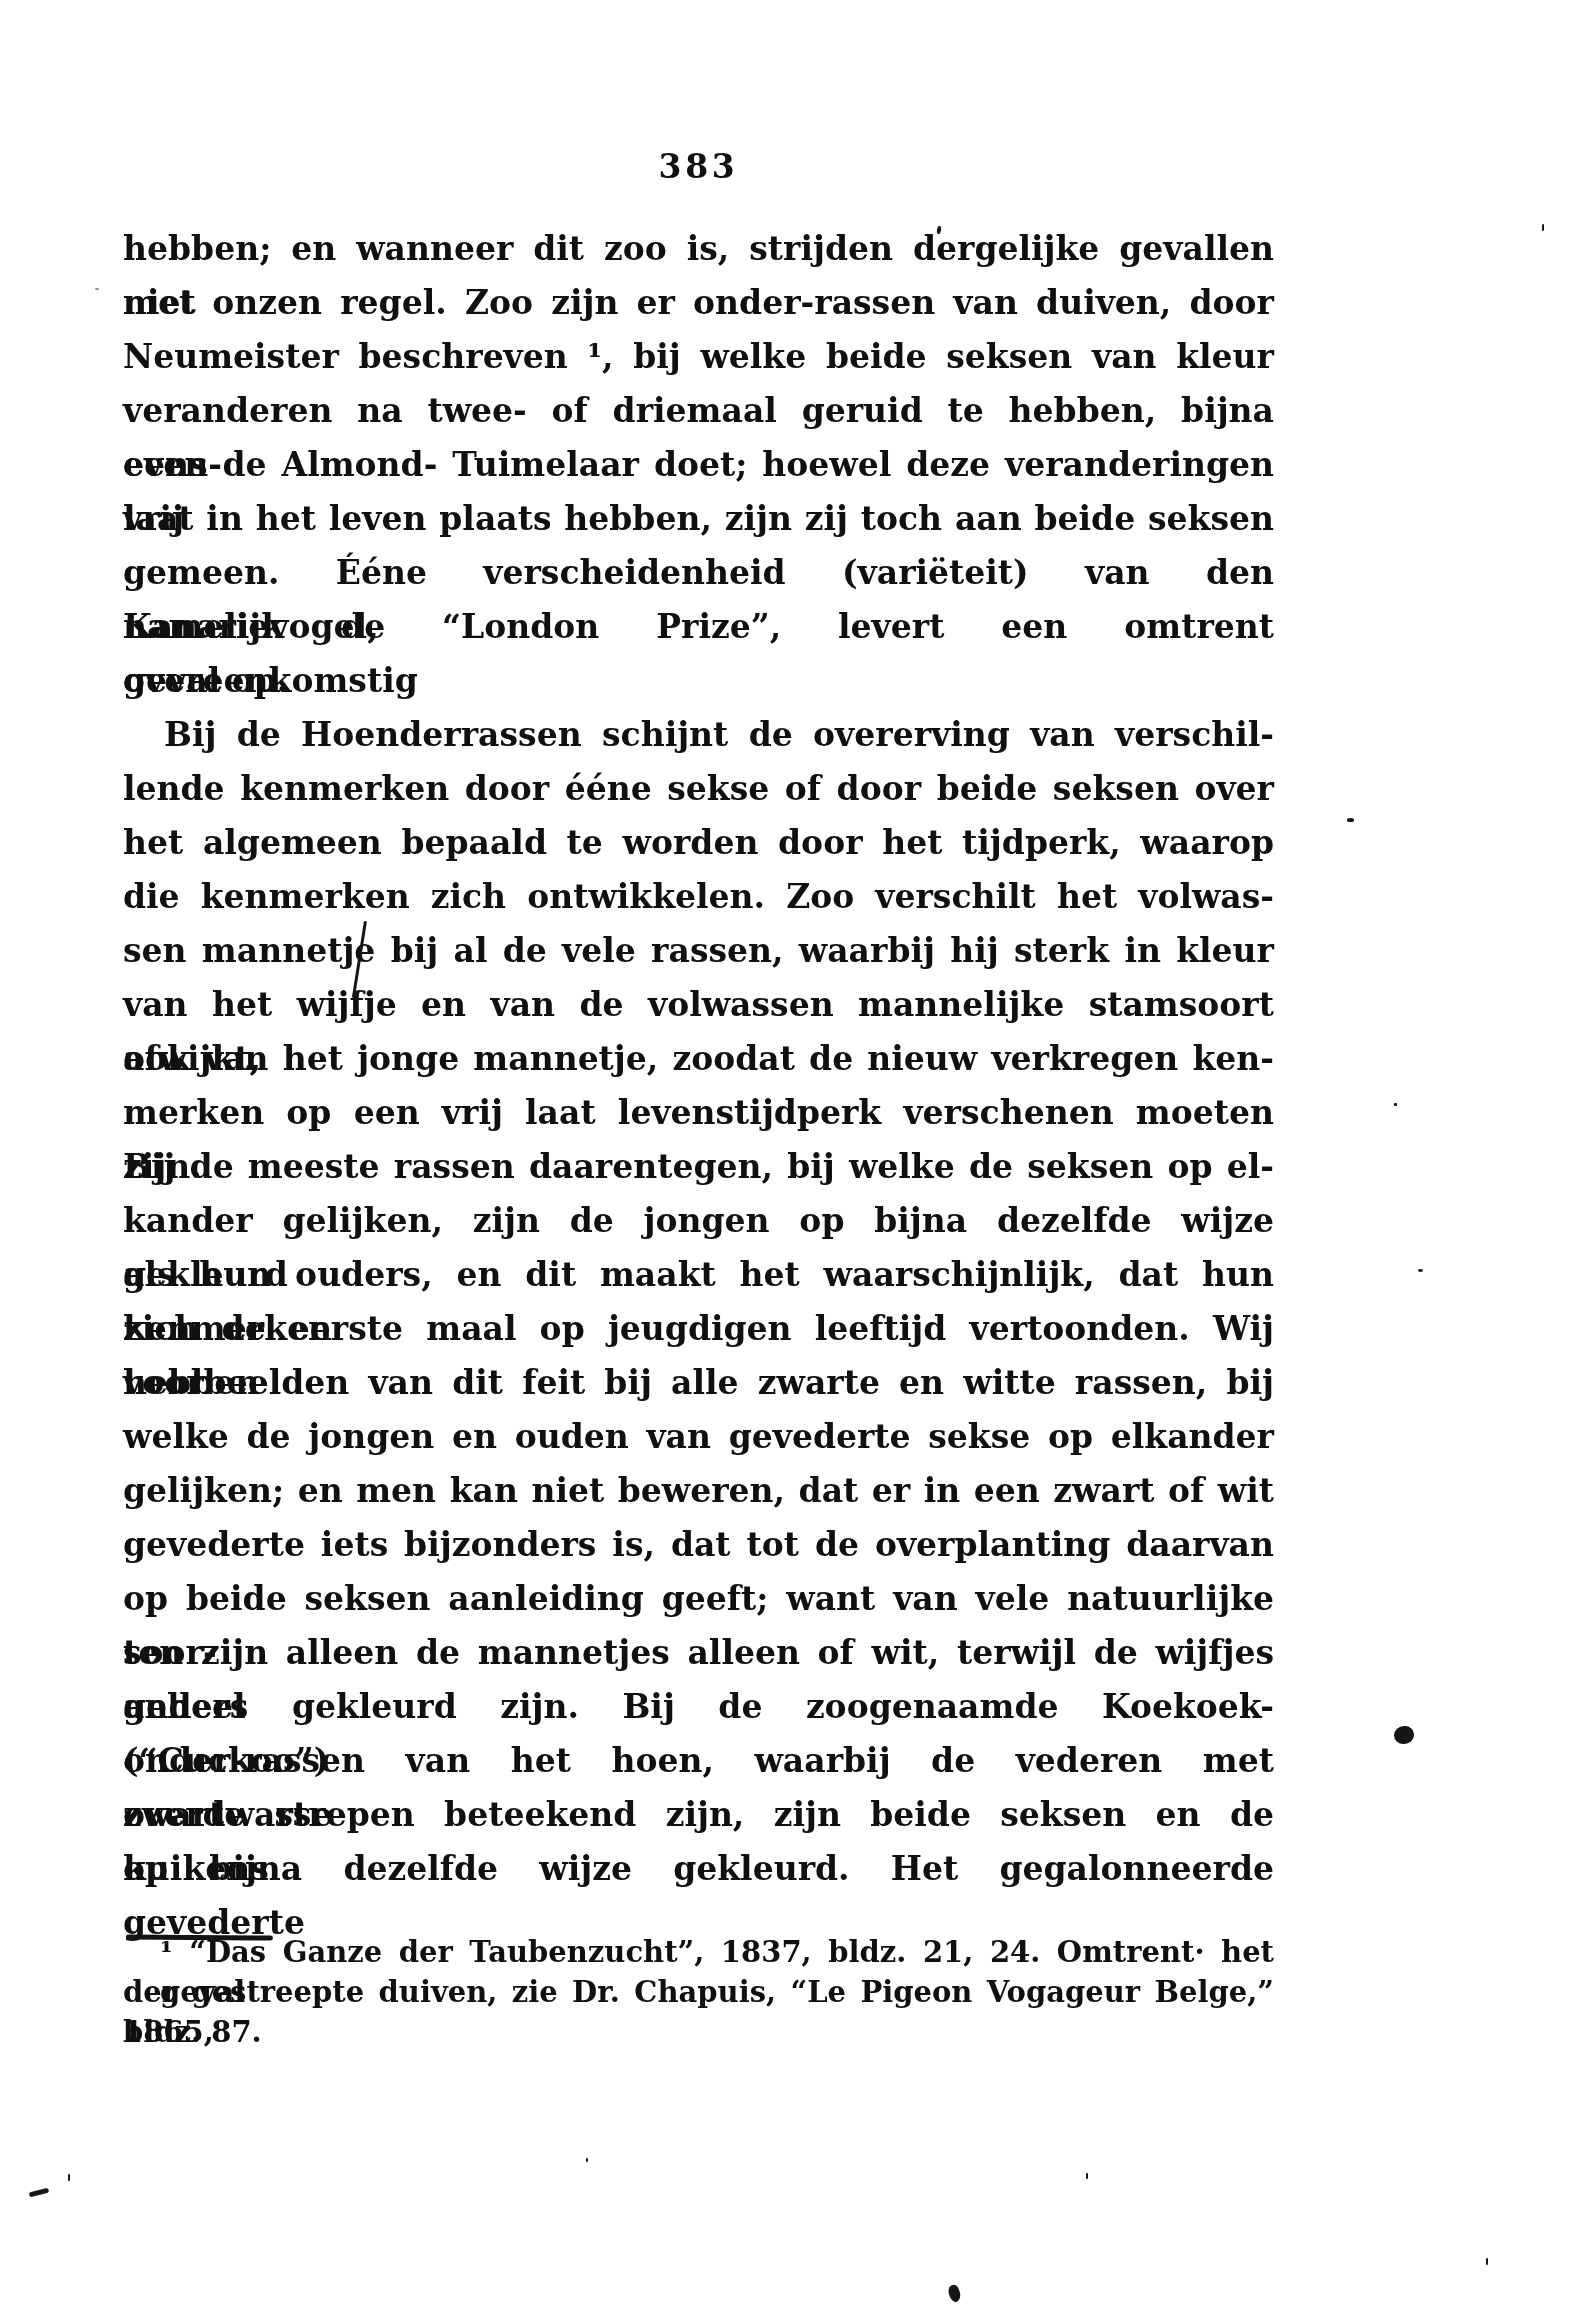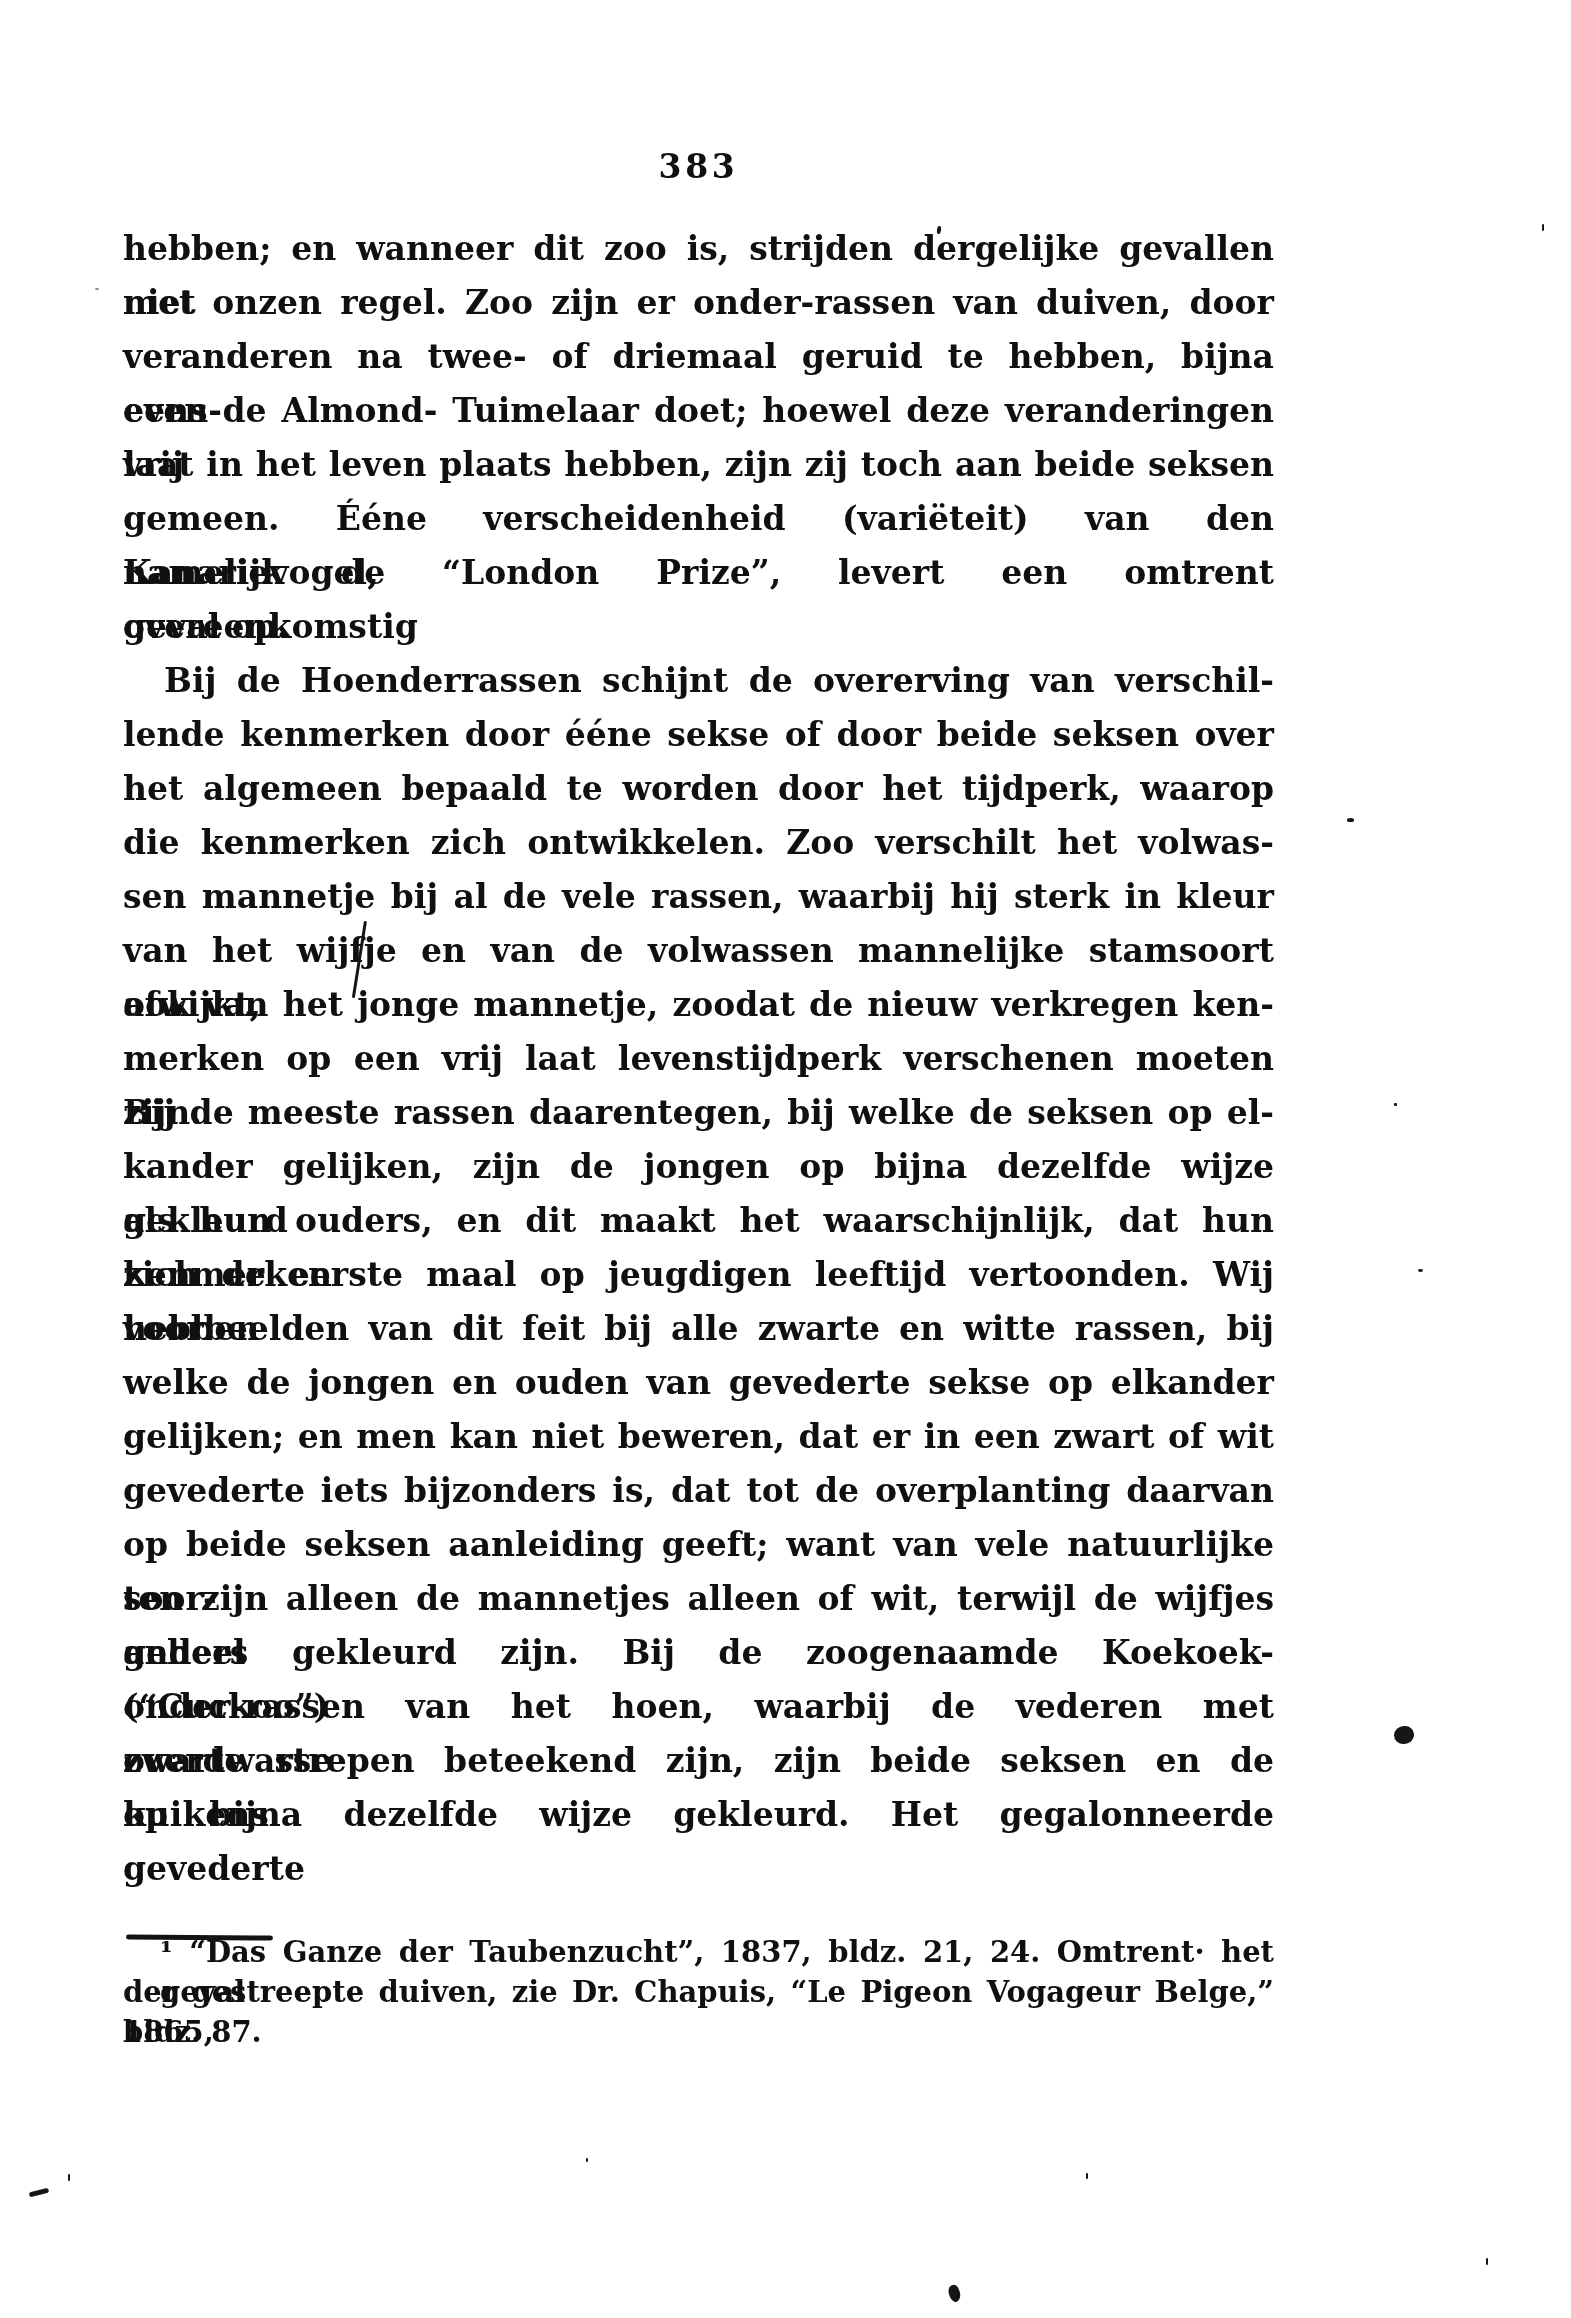--- a/index.html
+++ b/index.html
@@ -90,20 +90,21 @@
 </head>
 <body>
 
 <div class="page">
 
   <div class="page-number">383</div>
 
   <div class="body-text">
     <div class="line">hebben; en wanneer dit zoo is, strijden dergelijke gevallen niet</div>
     <div class="line">met onzen regel. Zoo zijn er onder-rassen van duiven, door</div>
+    <div class="line">Neumeister beschreven ¹, bij welke beide seksen van kleur</div>
     <div class="line">veranderen na twee- of driemaal geruid te hebben, bijna even-</div>
     <div class="line">eens de Almond- Tuimelaar doet; hoewel deze veranderingen vrij</div>
     <div class="line">laat in het leven plaats hebben, zijn zij toch aan beide seksen</div>
     <div class="line">gemeen. Ééne verscheidenheid (variëteit) van den Kanarievogel,</div>
     <div class="line">namelijk de “London Prize”, levert een omtrent overeenkomstig</div>
     <div class="line left">geval op.</div>
     <div class="line indent">Bij de Hoenderrassen schijnt de overerving van verschil-</div>
     <div class="line">lende kenmerken door ééne sekse of door beide seksen over</div>
     <div class="line">het algemeen bepaald te worden door het tijdperk, waarop</div>
     <div class="line">die kenmerken zich ontwikkelen. Zoo verschilt het volwas-</div>

